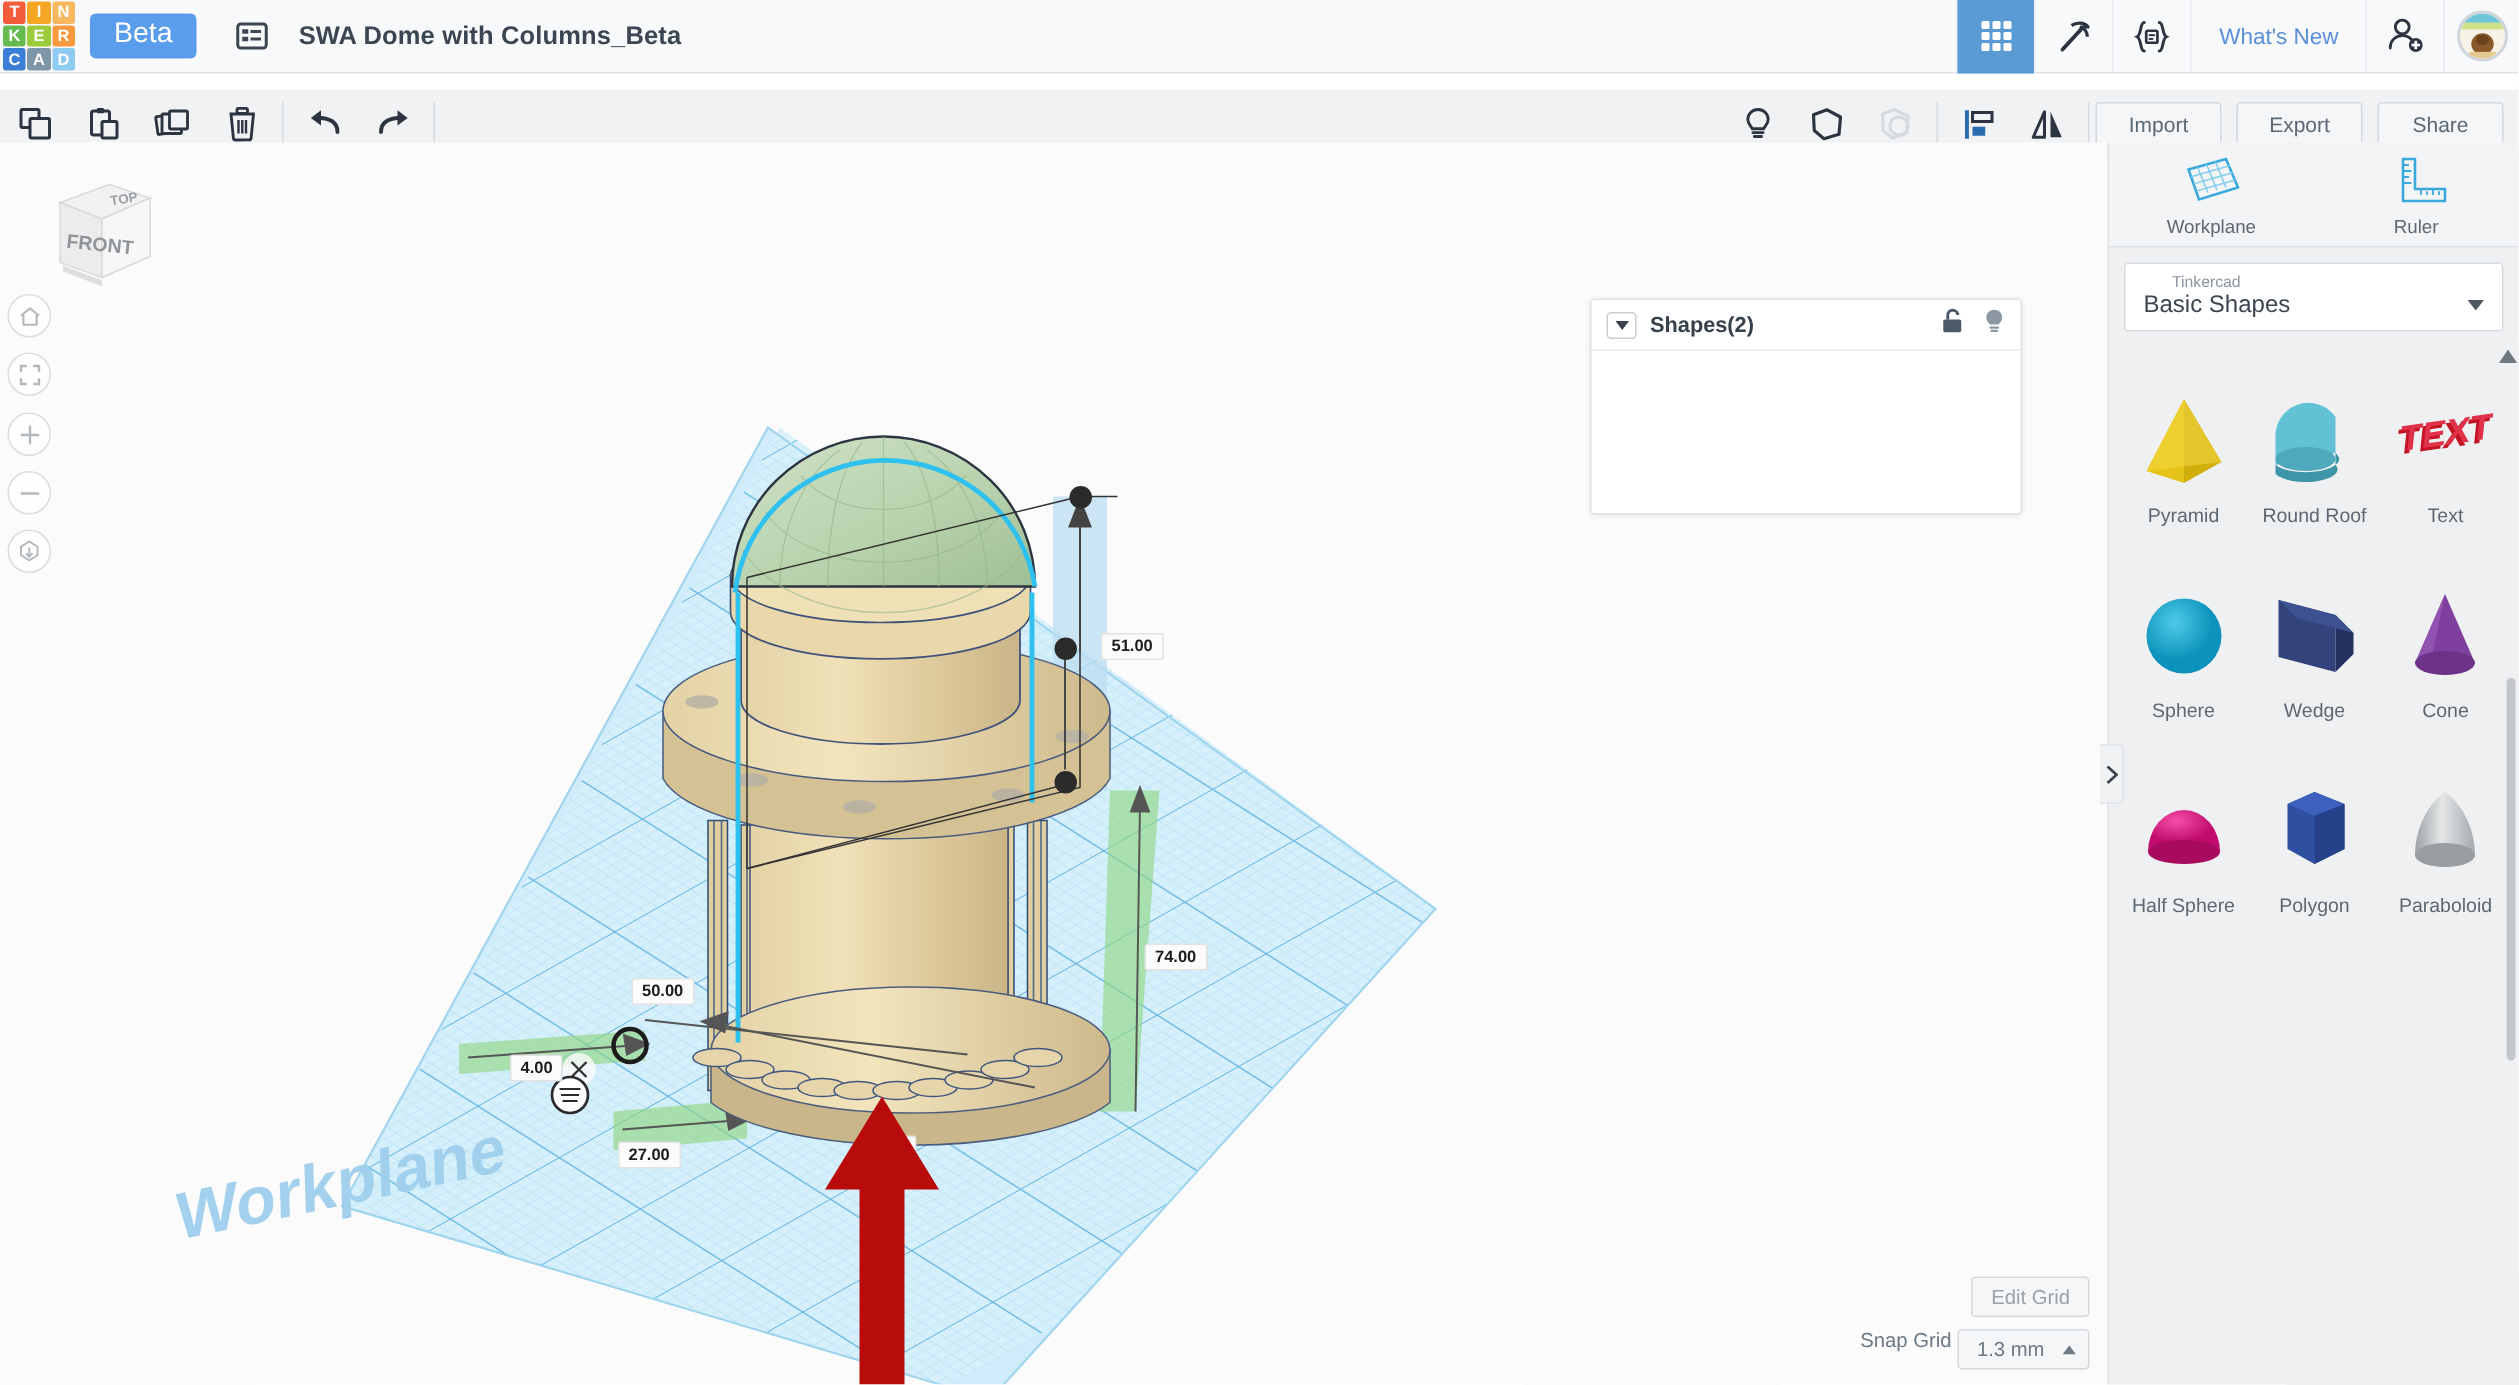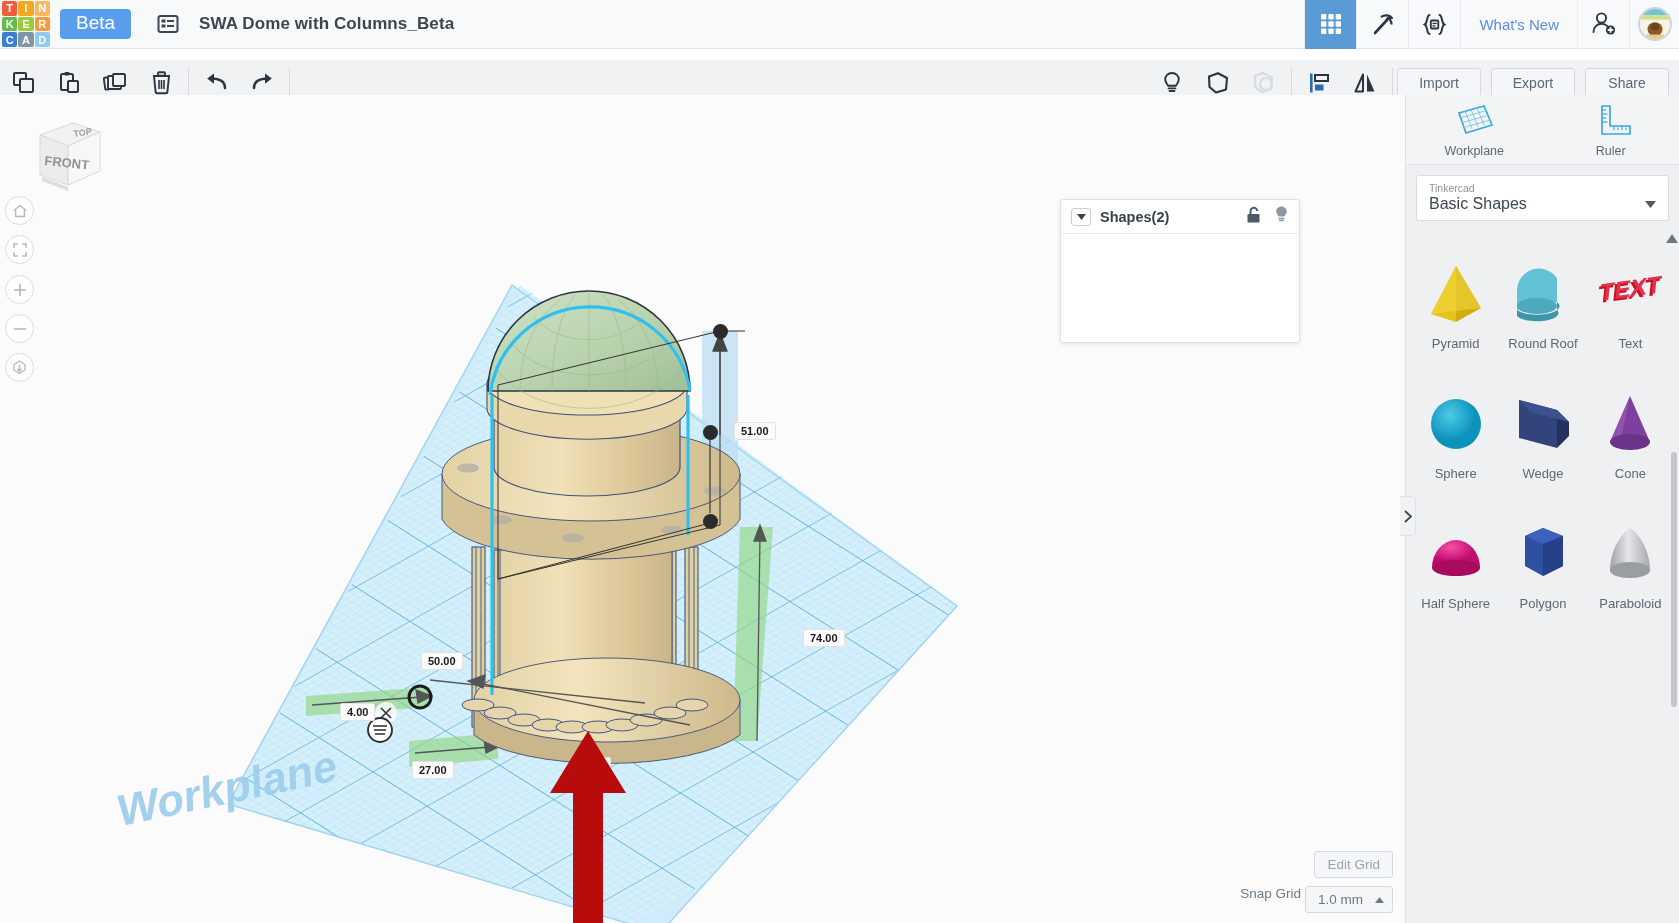--- a/index.html
+++ b/index.html
@@ -80,21 +80,21 @@
 
   .dim {
     position: absolute; background: #fbfbfb; border: 1px solid #e2e2e2;
     border-radius: 2px; font-size: 11px; color: #1b1b1b; padding: 2px 6px;
     font-weight: 700; white-space: nowrap;
   }
   .handle { position: absolute; width: 15px; height: 15px; border-radius: 50%; background: #2b2b2b; }
 
   
   .shapes-panel {
-    position: absolute; left: 1060px; top: 104px; width: 240px; height: 144px;
+    position: absolute; left: 1060px; top: 104px; width: 288px; height: 144px;
     background: #fff; border: 1px solid #dde1e6; border-radius: 3px;
     box-shadow: 0 1px 4px rgba(0,0,0,.09);
   }
   .sp-head { height: 34px; border-bottom: 1px solid #e6e9ed; display: flex;
              align-items: center; padding: 0 10px; }
   .sp-caret { width: 20px; height: 18px; border: 1px solid #c9ced4; border-radius: 3px;
               display: flex; align-items: center; justify-content: center; cursor: pointer;
               background: #fff; }
   .sp-title { font-size: 14.5px; color: #36404b; font-weight: 600; margin-left: 9px; }
   .sp-body { display: flex; padding-top: 12px; }
@@ -120,21 +120,21 @@
   }
   .sb-tools { height: 70px; display: flex; border-bottom: 1px solid #dde1e6; background: #f3f4f6;}
   .sb-tool { flex: 1; display: flex; flex-direction: column; align-items: center;
              justify-content: center; cursor: pointer; }
   .sb-tool-cap { font-size: 12.5px; color: #5d6873; margin-top: 4px; }
   .sb-select {
     margin: 10px; height: 46px; background: #fff; border: 1px solid #d8dce1; border-radius: 3px;
     display: flex; flex-direction: column; justify-content: center; padding: 0 12px;
     position: relative; cursor: pointer;
   }
-  .sb-sel-sup { font-size: 10.5px; color: #8b949d; line-height: 1.15; }
+  .sb-sel-sup { font-size: 10.5px; color: #8b949d; line-height: 1.15; margin-left: 19px; }
   .sb-sel-main { font-size: 16px; color: #3c4650; line-height: 1.25; }
   .sb-sel-caret { position: absolute; right: 12px; top: 18px; }
 
   .sb-grid {
     position: absolute; left: 0; top: 134px; width: 274px; height: 694px;
     background: #eff0f2; padding: 10px 6px 0;
     display: grid; grid-template-columns: 1fr 1fr 1fr;
     grid-auto-rows: 130px; overflow: hidden;
   }
   .sb-item { display: flex; flex-direction: column; align-items: center;
@@ -521,21 +521,21 @@
         <circle cx="380" cy="635" r="12" fill="#fff" stroke="#2b2b2b" stroke-width="1.8"></circle>
         <path d="M373 631 h14 M374 635 h12 M375 639 h10" stroke="#2b2b2b" stroke-width="1.4"></path>
       </g>
     </svg>
 
     <div class="handle" style="left:713px; top:229px;"></div>
     <div class="handle" style="left:703px; top:330px;"></div>
     <div class="handle" style="left:703px; top:419px;"></div>
 
     <div class="dim" style="left:734px; top:327px;">51.00</div>
-    <div class="dim" style="left:763px; top:534px;margin-left:40px;">74.00</div>
+    <div class="dim" style="left:763px; top:534px;">74.00</div>
     <div class="dim" style="left:421px; top:557px;">50.00</div>
     <div class="dim" style="left:340px; top:608px;">4.00</div>
     <div class="dim" style="left:412px; top:666px;">27.00</div>
     <div class="dim" style="left:585px; top:662px;">50</div>
 
     <svg class="red-arrow" width="80" height="240" viewBox="0 0 80 240">
       <polygon points="40,0 78,62 55,62 55,240 25,240 25,62 2,62" fill="#b80c0c"></polygon>
     </svg>
 
     <div class="viewcube">
@@ -758,21 +758,21 @@
     <div class="sb-scroll">
       <div class="thumb"></div>
     </div>
   </div>
 
   <div class="grid-ctrl">
     <div class="edit-grid-btn">Edit Grid</div>
     <div class="snap-row">
       <div class="snap-lbl">Snap Grid</div>
       <div class="snap-sel">
-        <span>1.0 mm</span>
+        <span>1.3 mm</span>
         <svg width="9" height="6" viewBox="0 0 9 6">
             <polygon points="4.5,0 9,6 0,6" fill="#6c7884"></polygon>
           </svg>
       </div>
     </div>
   </div>
 
 </div>
 
 </body></html>

